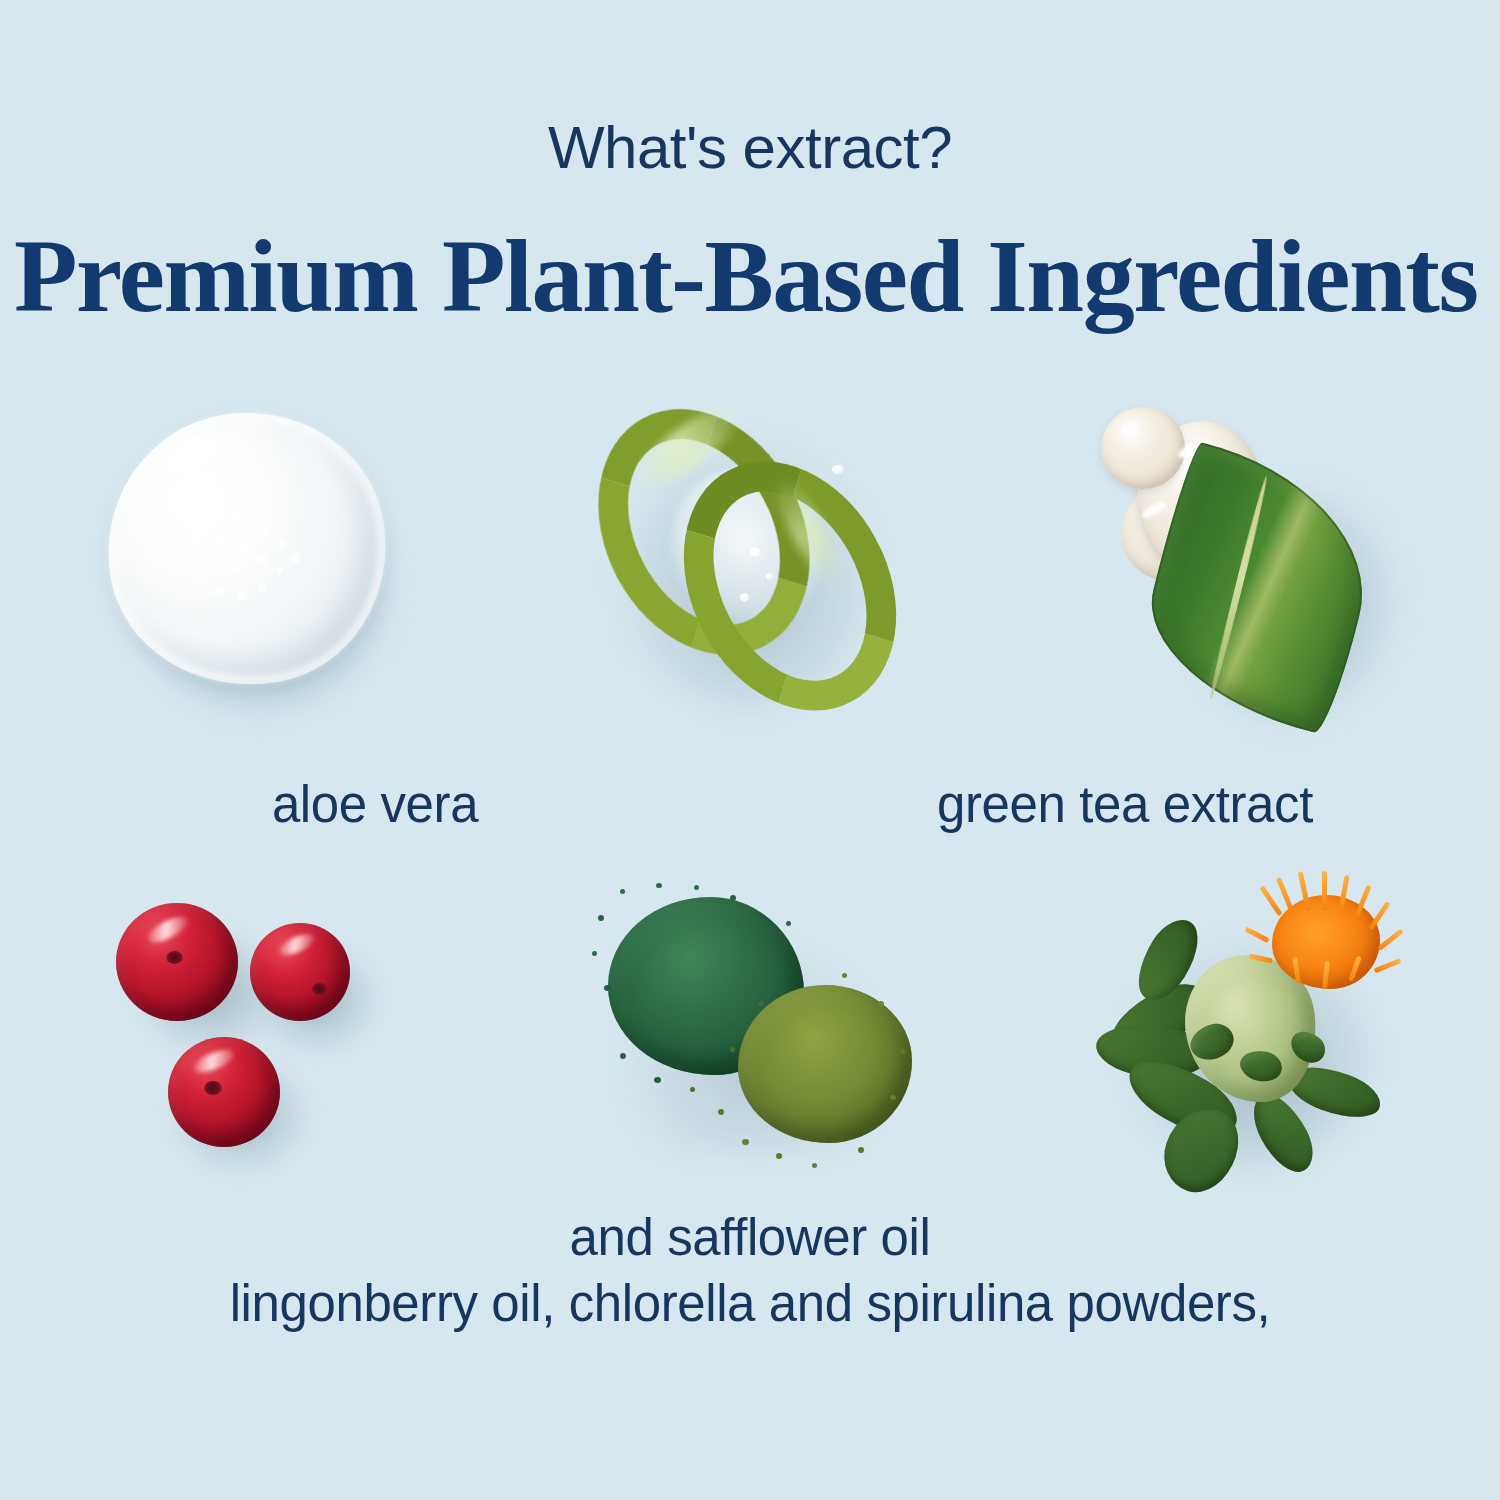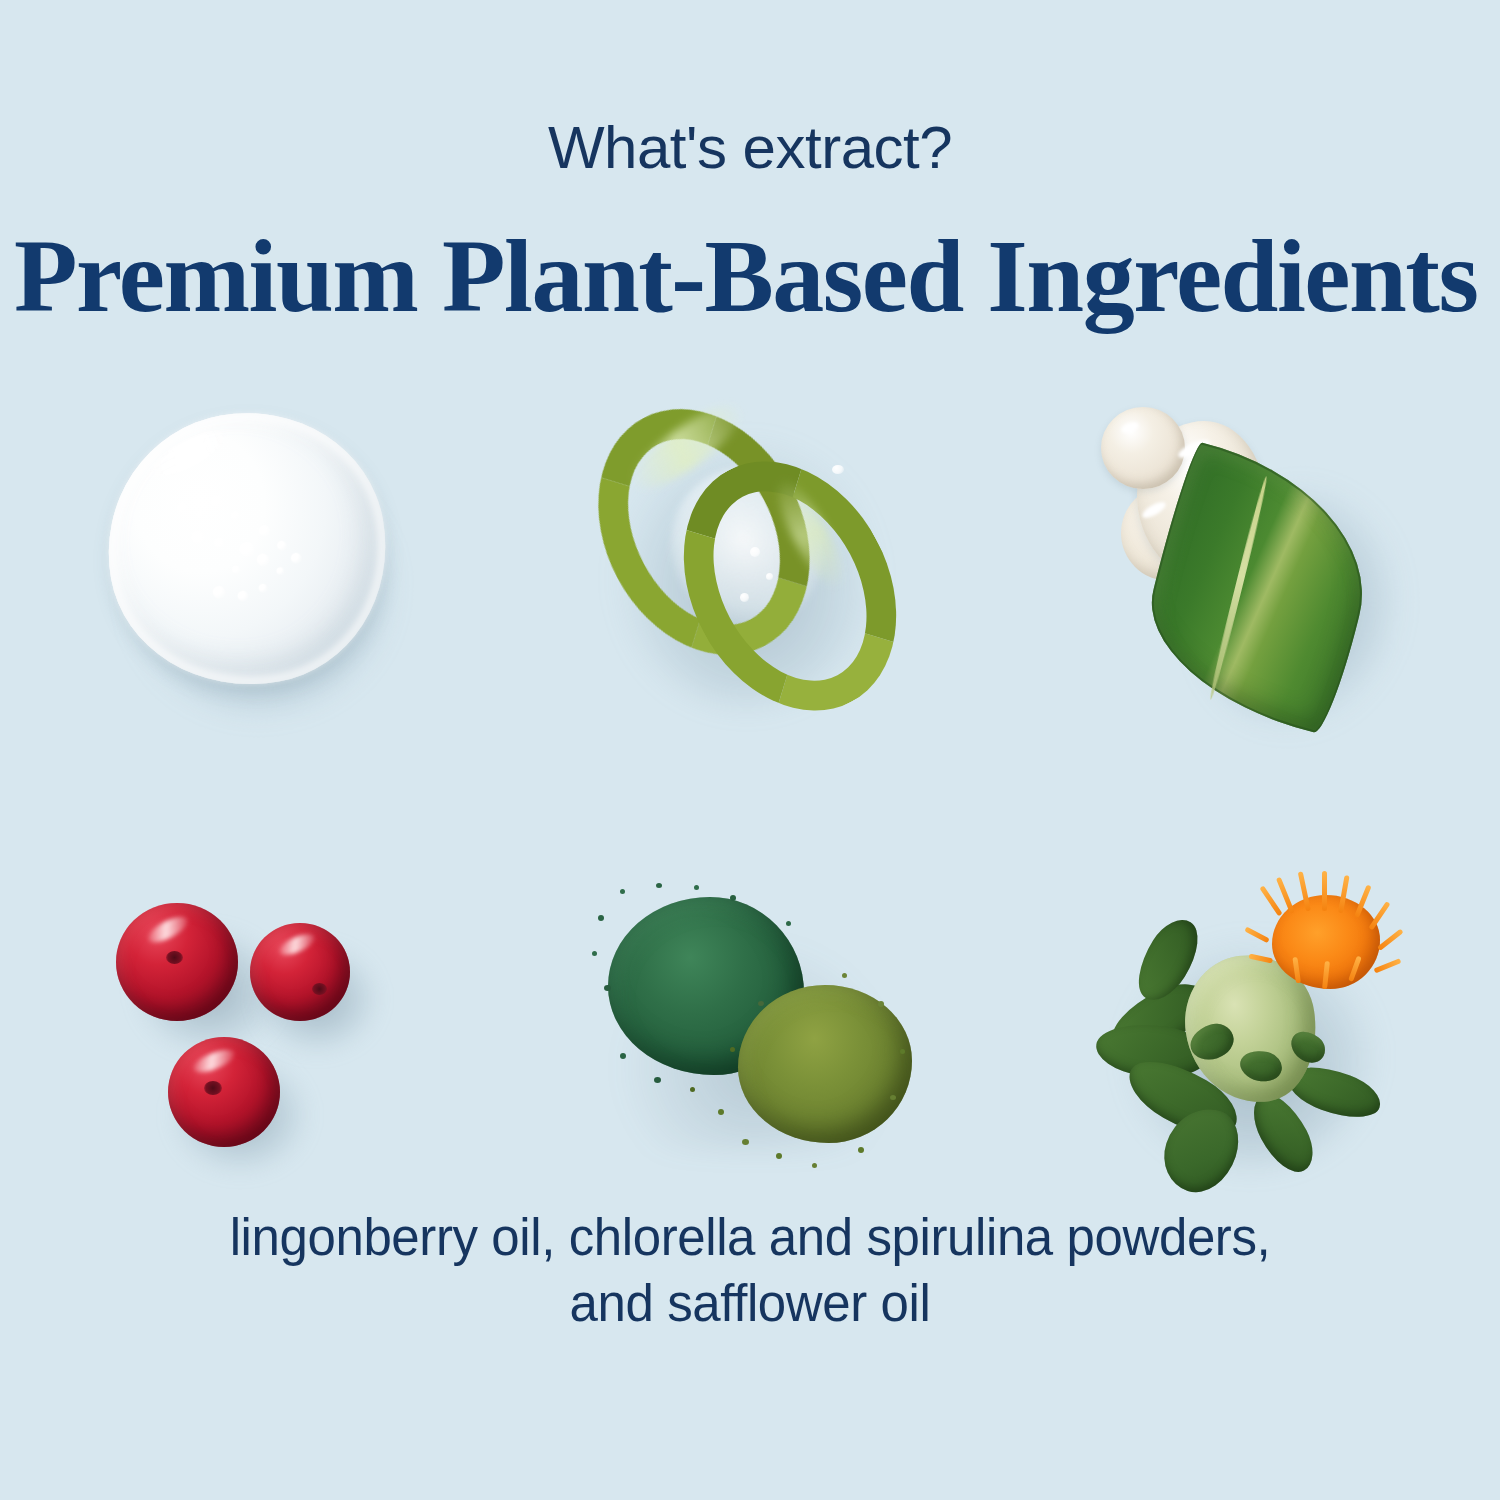--- a/index.html
+++ b/index.html
@@ -409,20 +409,22 @@
         <div class="tea-gloss" style="left:92px; top:44px; width:34px; height:12px; transform:rotate(-24deg);"></div>
         <div class="tea-gloss" style="left:56px; top:106px; width:26px; height:10px; transform:rotate(-30deg);"></div>
         <div class="tea-leaf"></div>
         <div class="tea-edge"></div>
         <div class="tea-vein"></div>
       </div>
     </div>
   </div>
 
   <div class="labels-row">
+    <div class="label">aloe vera</div>
+    <div class="label">green tea extract</div>
   </div>
 
   <div class="row row-2">
 
     <div class="cell">
       <div class="art berry-wrap">
         <div class="berry-shadow" style="left:38px;  top:46px;  width:140px; height:120px;"></div>
         <div class="berry-shadow" style="left:158px; top:62px;  width:118px; height:104px;"></div>
         <div class="berry-shadow" style="left:74px;  top:174px; width:132px; height:112px;"></div>
 
@@ -504,17 +506,17 @@
           <div class="fil" style="left:180px; top:62px; width:5px; height:24px; transform:rotate(-78deg);"></div>
           <div class="fil" style="left:206px; top:82px; width:5px; height:26px; transform:rotate(-8deg);"></div>
           <div class="fil" style="left:232px; top:86px; width:5px; height:28px; transform:rotate(6deg);"></div>
           <div class="fil" style="left:258px; top:80px; width:5px; height:26px; transform:rotate(20deg);"></div>
         </div>
       </div>
     </div>
   </div>
 
   <div class="caption">
+    <div>and safflower oil</div>
     <div>lingonberry oil, chlorella and spirulina powders,</div>
-    <div>and safflower oil</div>
   </div>
 
 </div>
 
 </body></html>

